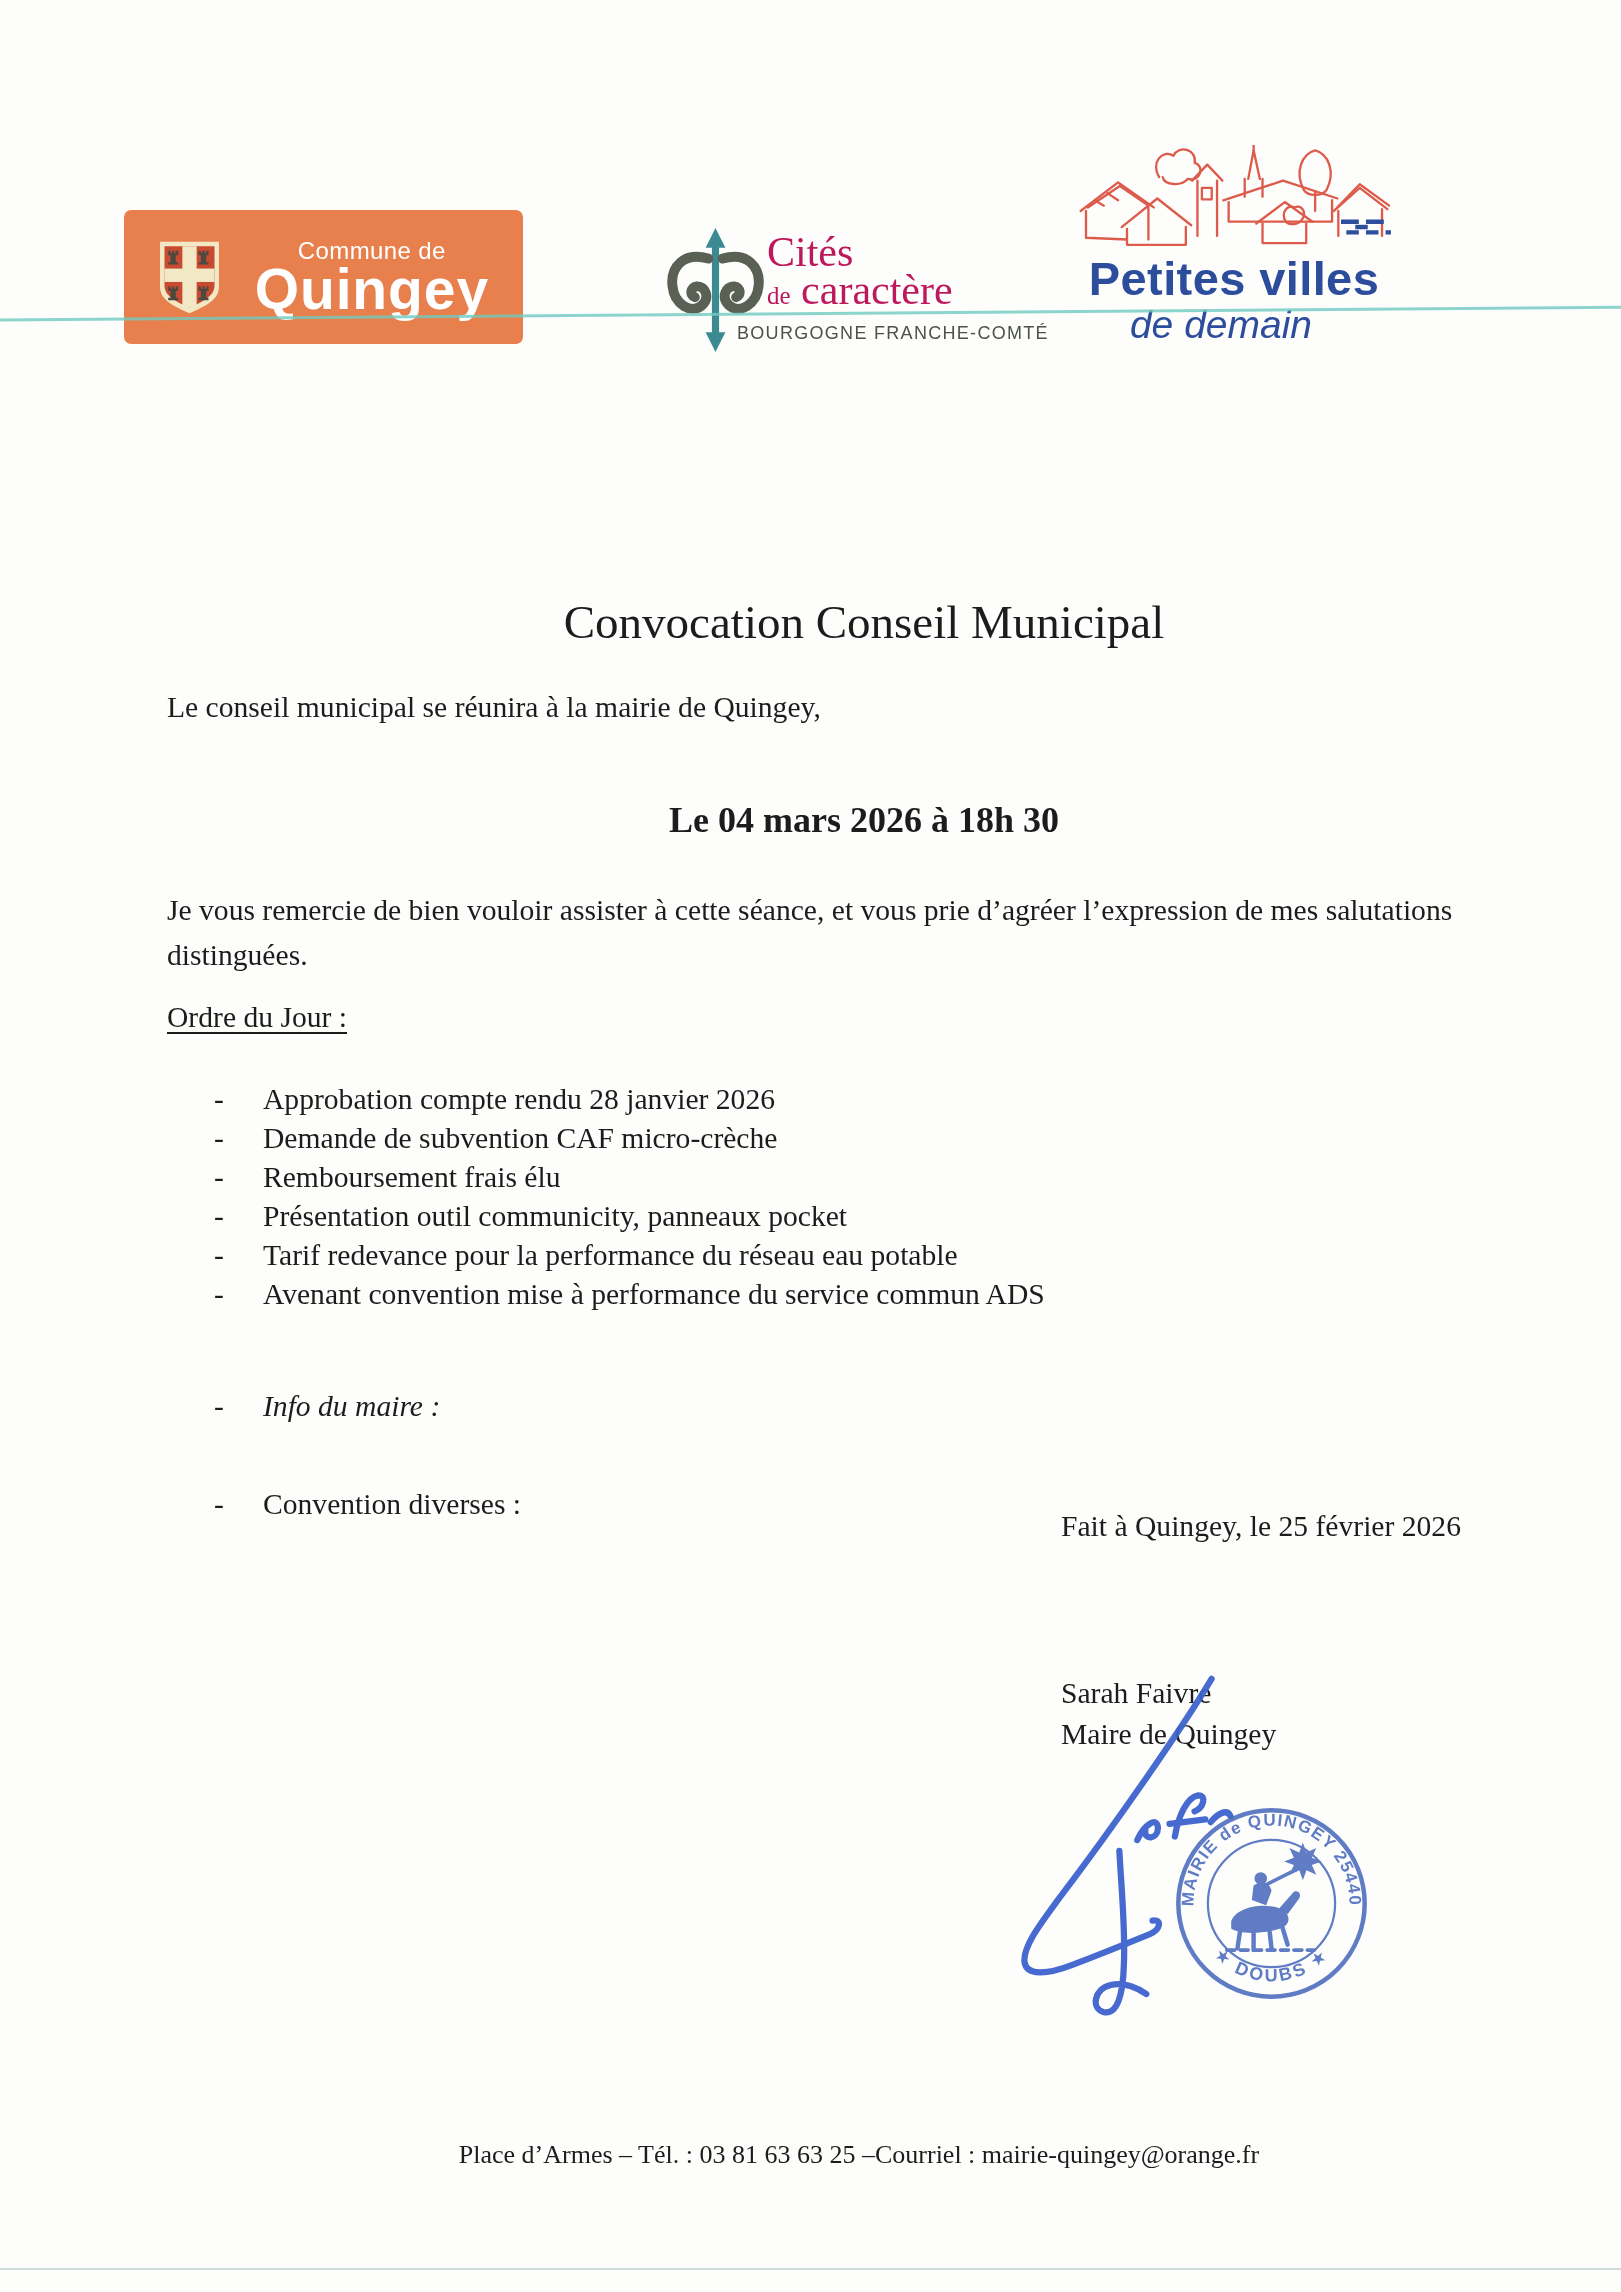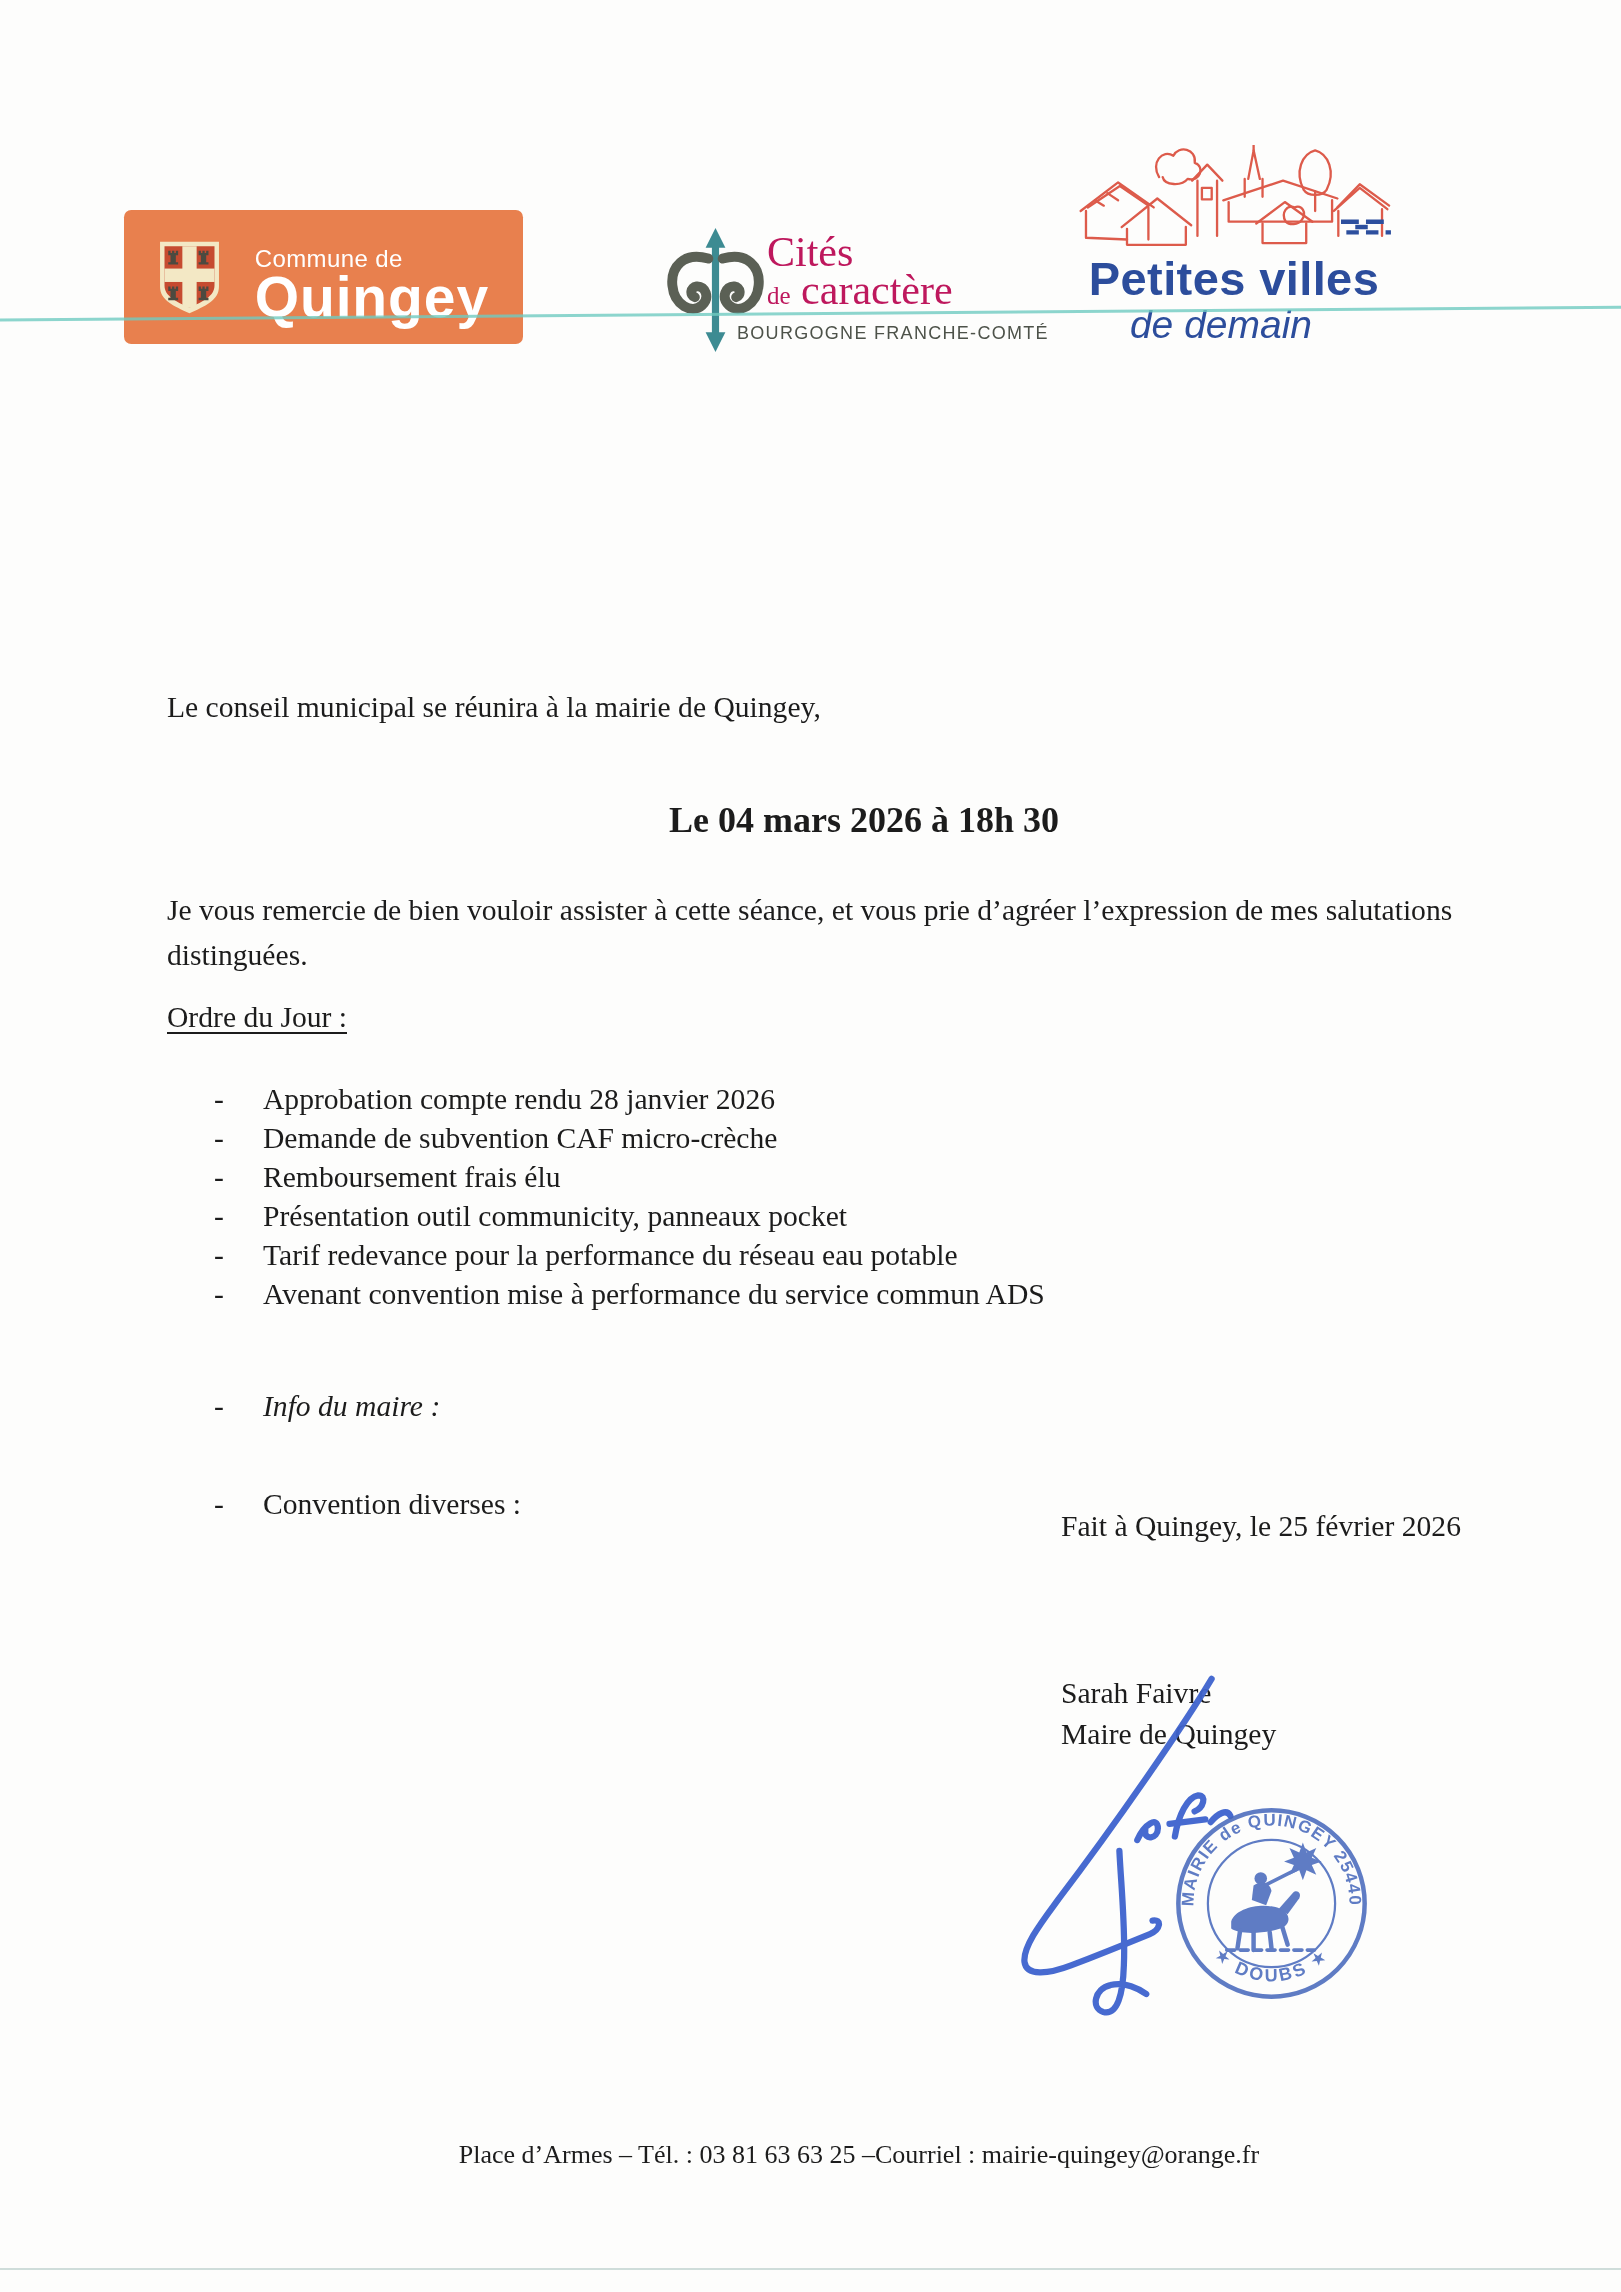--- a/index.html
+++ b/index.html
@@ -22,21 +22,21 @@
     position:absolute;left:0;top:2268px;width:1621px;height:1.8px;
     background:rgba(170,195,190,.55);
   }
   
   .logo-quingey{
     position:absolute;left:124px;top:210px;width:399px;height:134px;
     background:#E8804E;border-radius:7.2px;
     font-family:"Liberation Sans","DejaVu Sans",sans-serif;
   }
   .logo-quingey .shield{position:absolute;left:34px;top:30px;}
-  .logo-quingey .texts{position:absolute;right:34px;top:37px;text-align:left;color:#fff;}
+  .logo-quingey .texts{position:absolute;right:34px;top:29px;text-align:center;color:#fff;}
   .logo-quingey .tagline{font-size:24px;letter-spacing:0.4px;line-height:24px;}
   .logo-quingey .name{font-size:57px;font-weight:bold;line-height:52px;letter-spacing:0.9px;}
   
   .logo-cites{position:absolute;left:667px;top:226px;width:340px;height:125px;}
   .logo-cites .symbol{position:absolute;left:0;top:1.8px;}
   .logo-cites .texts{position:absolute;left:100px;top:7.2px;color:#be185d;}
   .logo-cites .l1{font-size:42px;line-height:38px;}
   .logo-cites .l2{font-size:42px;line-height:39px;}
   .logo-cites .l2 .small{font-size:25px;}
   .logo-cites .region{
@@ -164,20 +164,21 @@
         <path d="M306 98 L356 98" stroke-dasharray="14 8"></path>
         <path d="M316 92 L330 92"></path>
       </g>
     </svg>
     <div class="l1">Petites villes</div>
     <div class="l2">de demain</div>
   </div>
 
   <div class="scanline-top"></div>
 
+  <h1 class="doc-title">Convocation Conseil Municipal</h1>
 
   <div class="intro">Le conseil municipal se réunira à la mairie de Quingey,</div>
 
   <div class="datetime">Le 04 mars 2026 à 18h 30</div>
 
   <div class="courtesy">Je vous remercie de bien vouloir assister à cette séance, et vous prie d’agréer l’expression de mes salutations distinguées.</div>
 
   <div class="agenda-heading">Ordre du Jour :</div>
 
   <div class="agenda">

